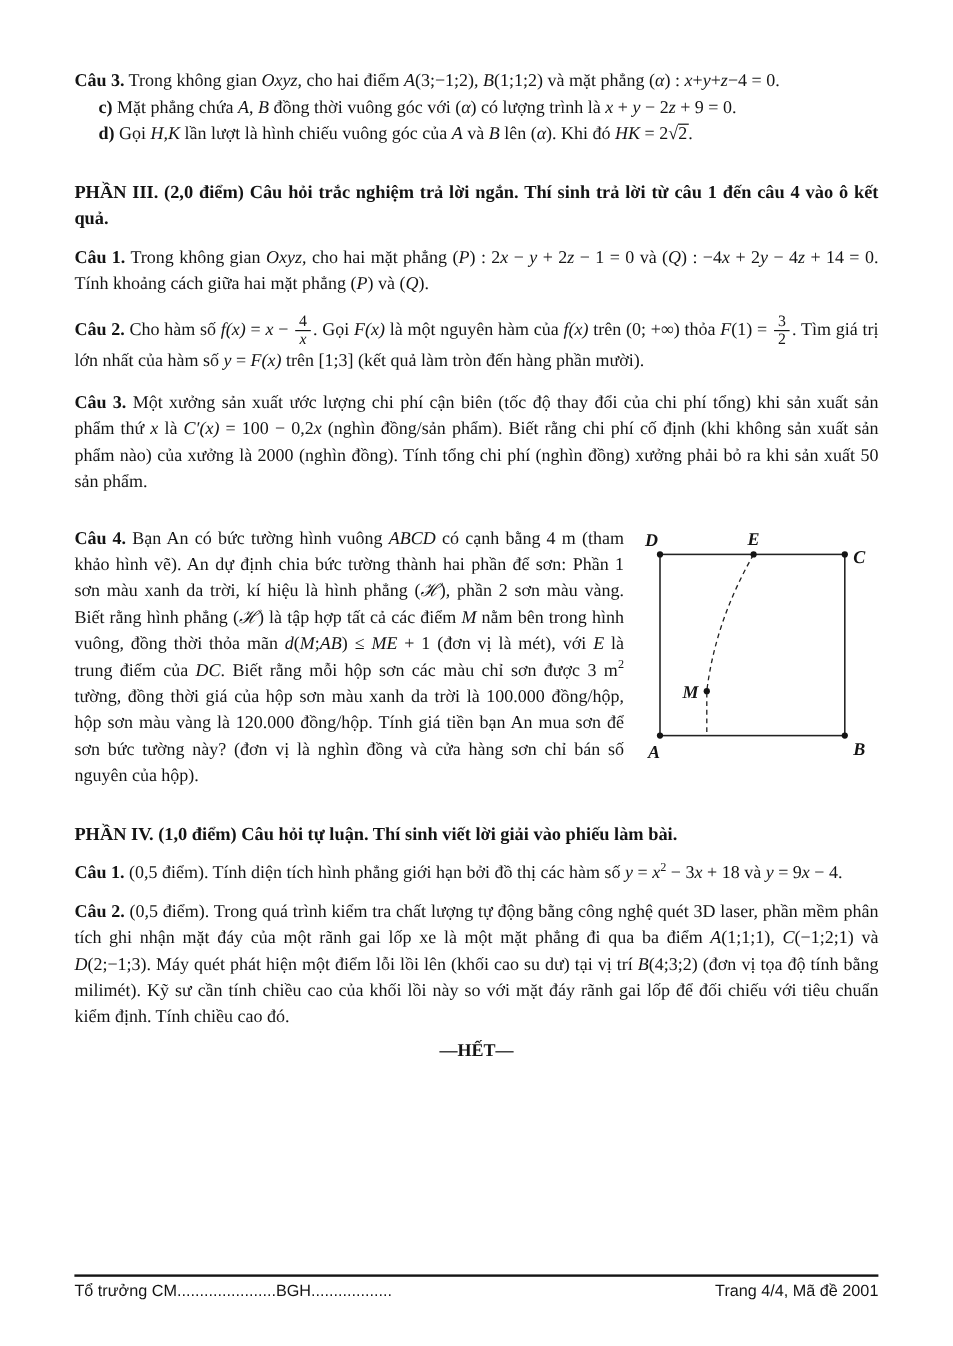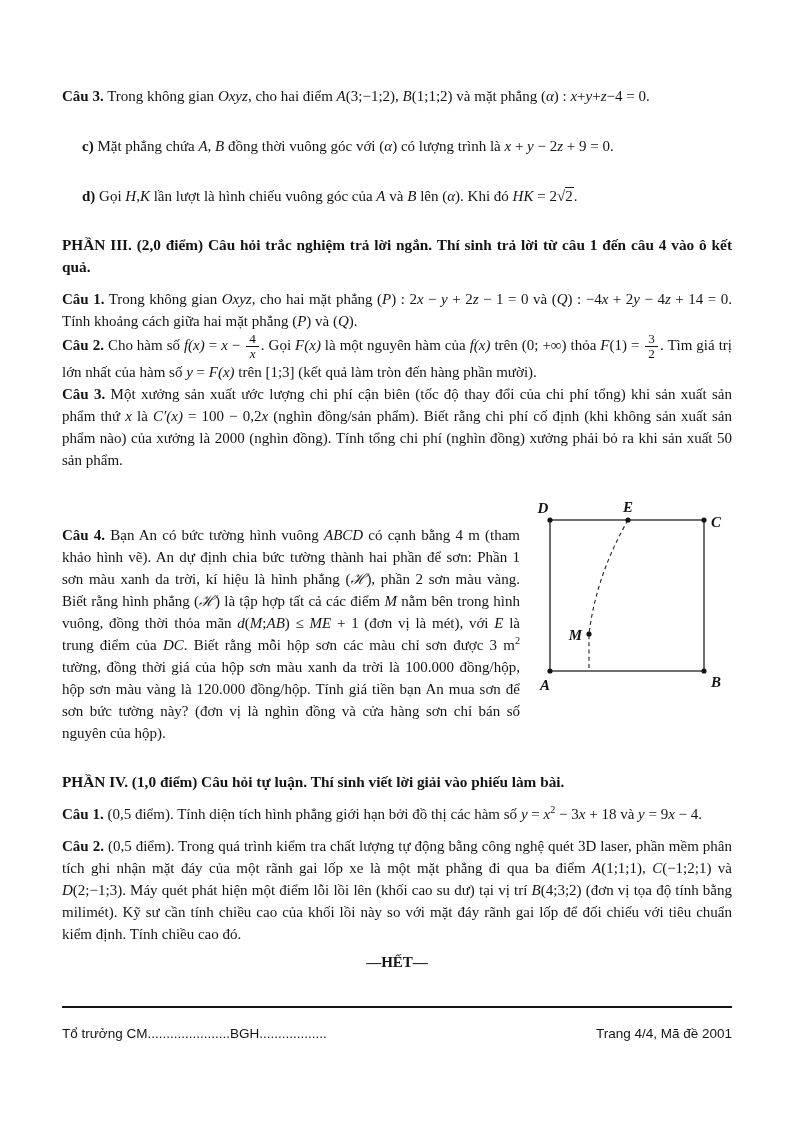--- a/index.html
+++ b/index.html
@@ -11,30 +11,29 @@
   }
   .page {
     position:relative;
     width:794px; height:1122px;
     background:#ffffff;
     padding:57px 62px 0 62px;
   }
   .para {
     font-size:15px; line-height:22px;
     text-align:justify;
-    margin-top:28px;
   }
   .item { padding-left:20px; }
   .heading {
     font-size:15.3px; line-height:22px;
     font-weight:bold; text-align:justify;
     margin-top:27px;
   }
   .sp  { margin-top:10px; }
-  .sp2 { margin-top:0; }
+  .sp2 { margin-top:13px; }
   .b { font-weight:bold; }
   .i { font-style:italic; }
   sup { font-size:0.68em; vertical-align:super; line-height:0; }
   .frac {
     display:inline-block; vertical-align:-0.52em;
     text-align:center; line-height:1.05; margin:0 2px;
   }
   .frac .fn, .frac .fd { display:block; font-size:0.88em; padding:0 3px; }
   .frac .fd { border-top:1px solid #141414; }
   .sqrt { white-space:nowrap; }
@@ -43,23 +42,23 @@
   .q4 .q4text { flex:1; }
   .fig { flex:0 0 198px; width:198px; padding-top:2px; }
   .fig svg { display:block; }
   .fig text {
     font-family:"Liberation Serif", serif;
     font-style:italic; font-weight:bold; font-size:15px;
     fill:#141414;
   }
   .end { margin-top:6px; text-align:center; font-size:15px; line-height:22px;font-weight:bold; }
   .footer {
-    position:absolute; left:62px; right:62px; top:1006px;
+    position:absolute; left:62px; right:62px; top:1062px;
     border-top:2px solid #141414;
-    padding-top:18px;
+    padding-top:4px;
     display:flex; justify-content:space-between;
     font-family:"Liberation Sans", sans-serif;
     font-size:13.5px; color:#141414;
   }
 </style>
 </head>
 <body>
 
 <div class="page">
 

